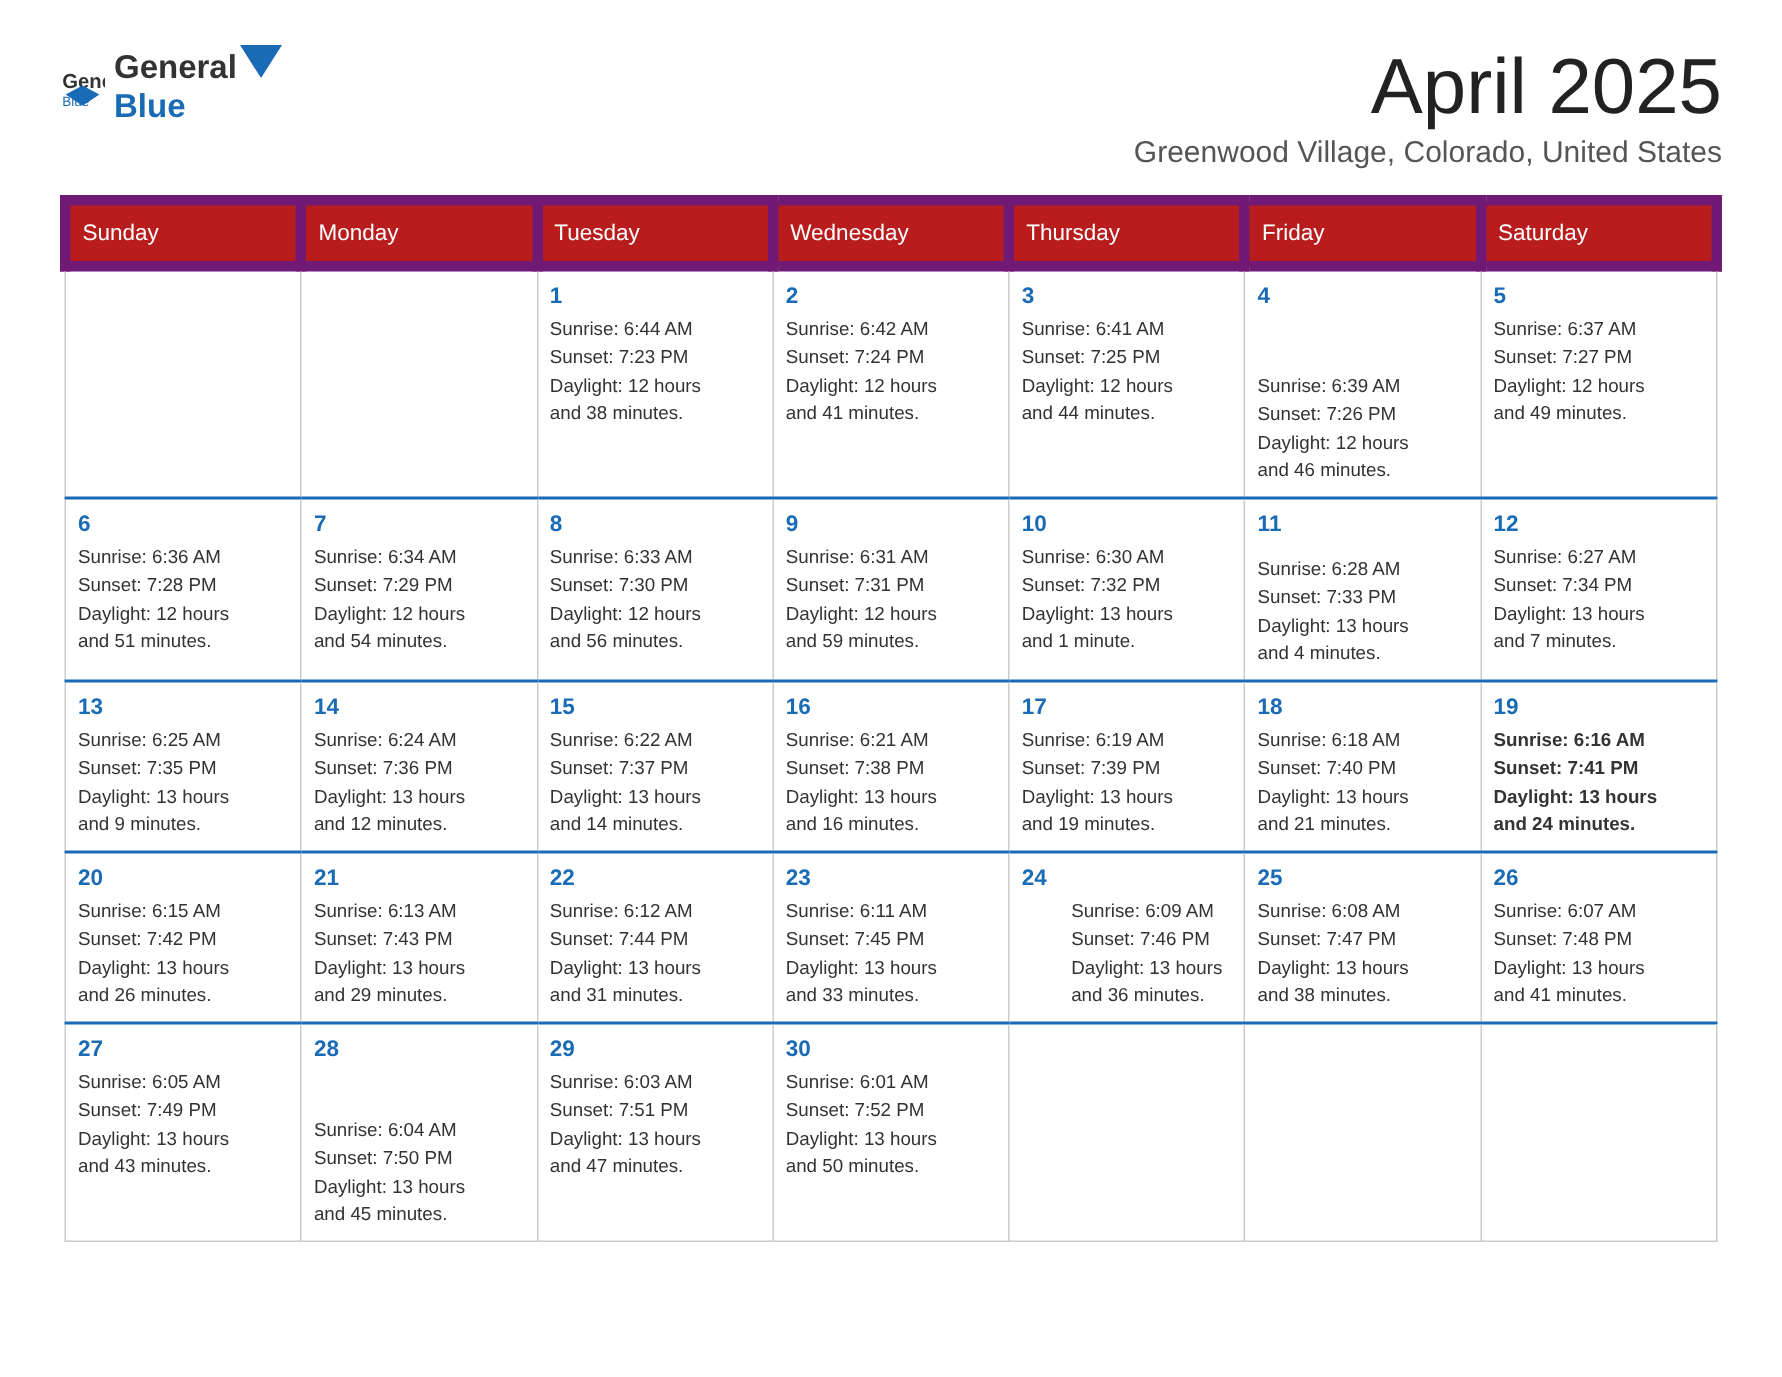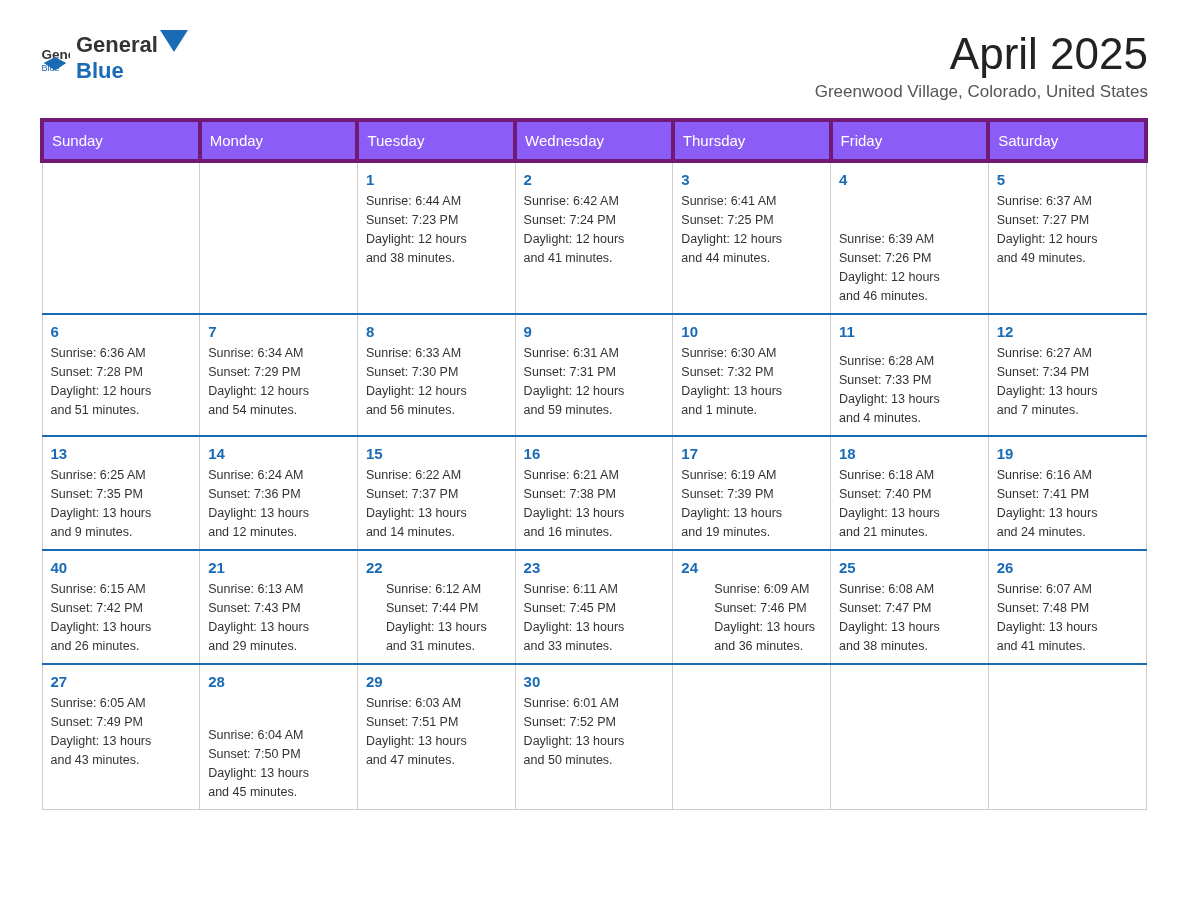--- a/index.html
+++ b/index.html
@@ -32,44 +32,44 @@
       color: #1a6bb5;
     }
     .logo-icon {
       width: 30px;
       height: 30px;
     }
     .title-block {
       text-align: right;
     }
     .month-title {
-      font-size: 44px;
+      font-size: 52px;
       font-weight: normal;
       color: #222;
       line-height: 1.1;
     }
     .location-title {
-      font-size: 17px;
+      font-size: 20px;
       color: #555;
       margin-top: 4px;
       text-align: center;
     }
     .calendar {
       width: 100%;
       border-collapse: collapse;
       margin-top: 16px;
     }
     .calendar th {
-      background-color: #8b5cf6;
+      background-color: #b91c1c;
       color: #fff;
       padding: 10px 8px;
       text-align: left;
       font-size: 15px;
       font-weight: normal;
-      border: 4px solid #701a75;
+      border: 7px solid #701a75;
     }
     .calendar td {
       vertical-align: top;
       padding: 8px;
       border: 1px solid #ccc;
       width: 14.28%;
       min-height: 100px;
       font-size: 13px;
       color: #333;
     }
@@ -259,44 +259,44 @@
         </td>
         <td>
           <span class="day-num">18</span>
           <div class="day-info" style="white-space: pre-line;">Sunrise: 6:18 AM
 Sunset: 7:40 PM
 Daylight: 13 hours
 and 21 minutes.</div>
         </td>
         <td>
           <span class="day-num">19</span>
-          <div class="day-info" style="white-space: pre-line;">Sunrise: 6:16 AM
+          <div class="day-info" style="white-space: pre-line; font-weight: bold;">Sunrise: 6:16 AM
 Sunset: 7:41 PM
 Daylight: 13 hours
 and 24 minutes.</div>
         </td>
       </tr>
       <tr class="row-divider">
         <td>
-          <span class="day-num">40</span>
+          <span class="day-num">20</span>
           <div class="day-info" style="white-space: pre-line;">Sunrise: 6:15 AM
 Sunset: 7:42 PM
 Daylight: 13 hours
 and 26 minutes.</div>
         </td>
         <td>
           <span class="day-num">21</span>
           <div class="day-info" style="white-space: pre-line;">Sunrise: 6:13 AM
 Sunset: 7:43 PM
 Daylight: 13 hours
 and 29 minutes.</div>
         </td>
         <td>
           <span class="day-num">22</span>
-          <div class="day-info" style="white-space: pre-line; margin-left: 20px;">Sunrise: 6:12 AM
+          <div class="day-info" style="white-space: pre-line;">Sunrise: 6:12 AM
 Sunset: 7:44 PM
 Daylight: 13 hours
 and 31 minutes.</div>
         </td>
         <td>
           <span class="day-num">23</span>
           <div class="day-info" style="white-space: pre-line;">Sunrise: 6:11 AM
 Sunset: 7:45 PM
 Daylight: 13 hours
 and 33 minutes.</div>

